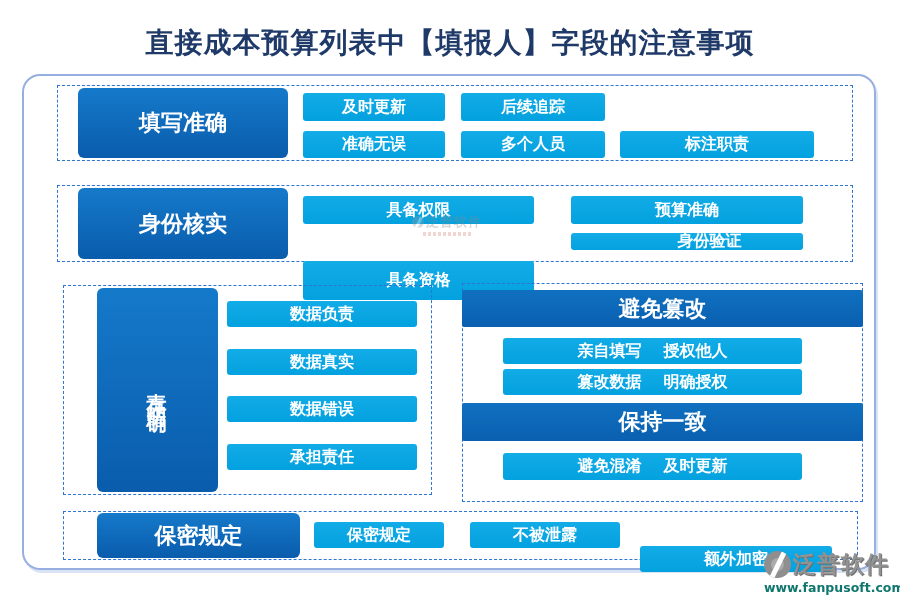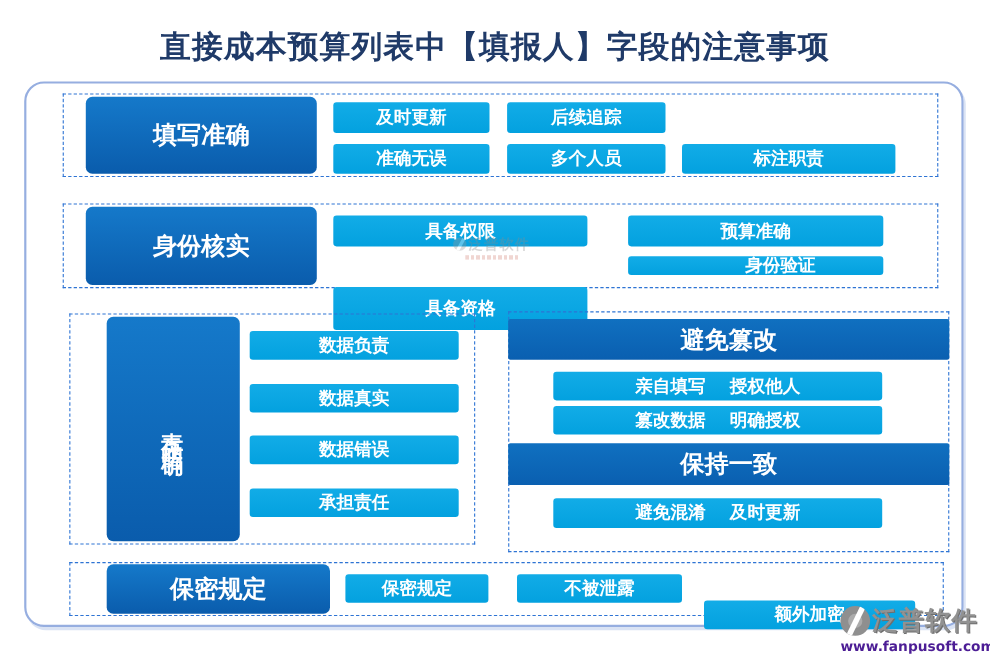--- a/index.html
+++ b/index.html
@@ -52,21 +52,21 @@
   .logo { position:absolute; left:764px; top:549px; width:126px; }
   .logo .logo-row { display:flex; align-items:center; gap:2px; }
   .logo-icon { width:27px; height:27px; border-radius:50%; background:#8f8f8f;
                position:relative; overflow:hidden; flex:0 0 27px; }
   .logo-icon::before { content:""; position:absolute; left:11px; top:-4px; width:5px;
                        height:38px; background:#fff; transform:rotate(26deg); }
   .logo-icon::after { content:""; position:absolute; left:7px; top:7px; width:13px;
                       height:13px; border-radius:50%; background:#fff; opacity:.25; }
   .logo-name { font-size:23px; font-weight:bold; color:#929292;
                text-shadow:1px 1px 0 #6f6f6f; letter-spacing:1px; white-space:nowrap; }
-  .logo-url { margin-top:0; font-size:12.5px; font-weight:bold; color:#4c1d95;
+  .logo-url { margin-top:0; font-size:12.5px; font-weight:bold; color:#0f766e;
               text-align:left; white-space:nowrap; }
 </style>
 </head>
 <body>
 
 <div class="stage">
 
   <div class="title">直接成本预算列表中【填报人】字段的注意事项</div>
 
   <div class="frame"></div>

